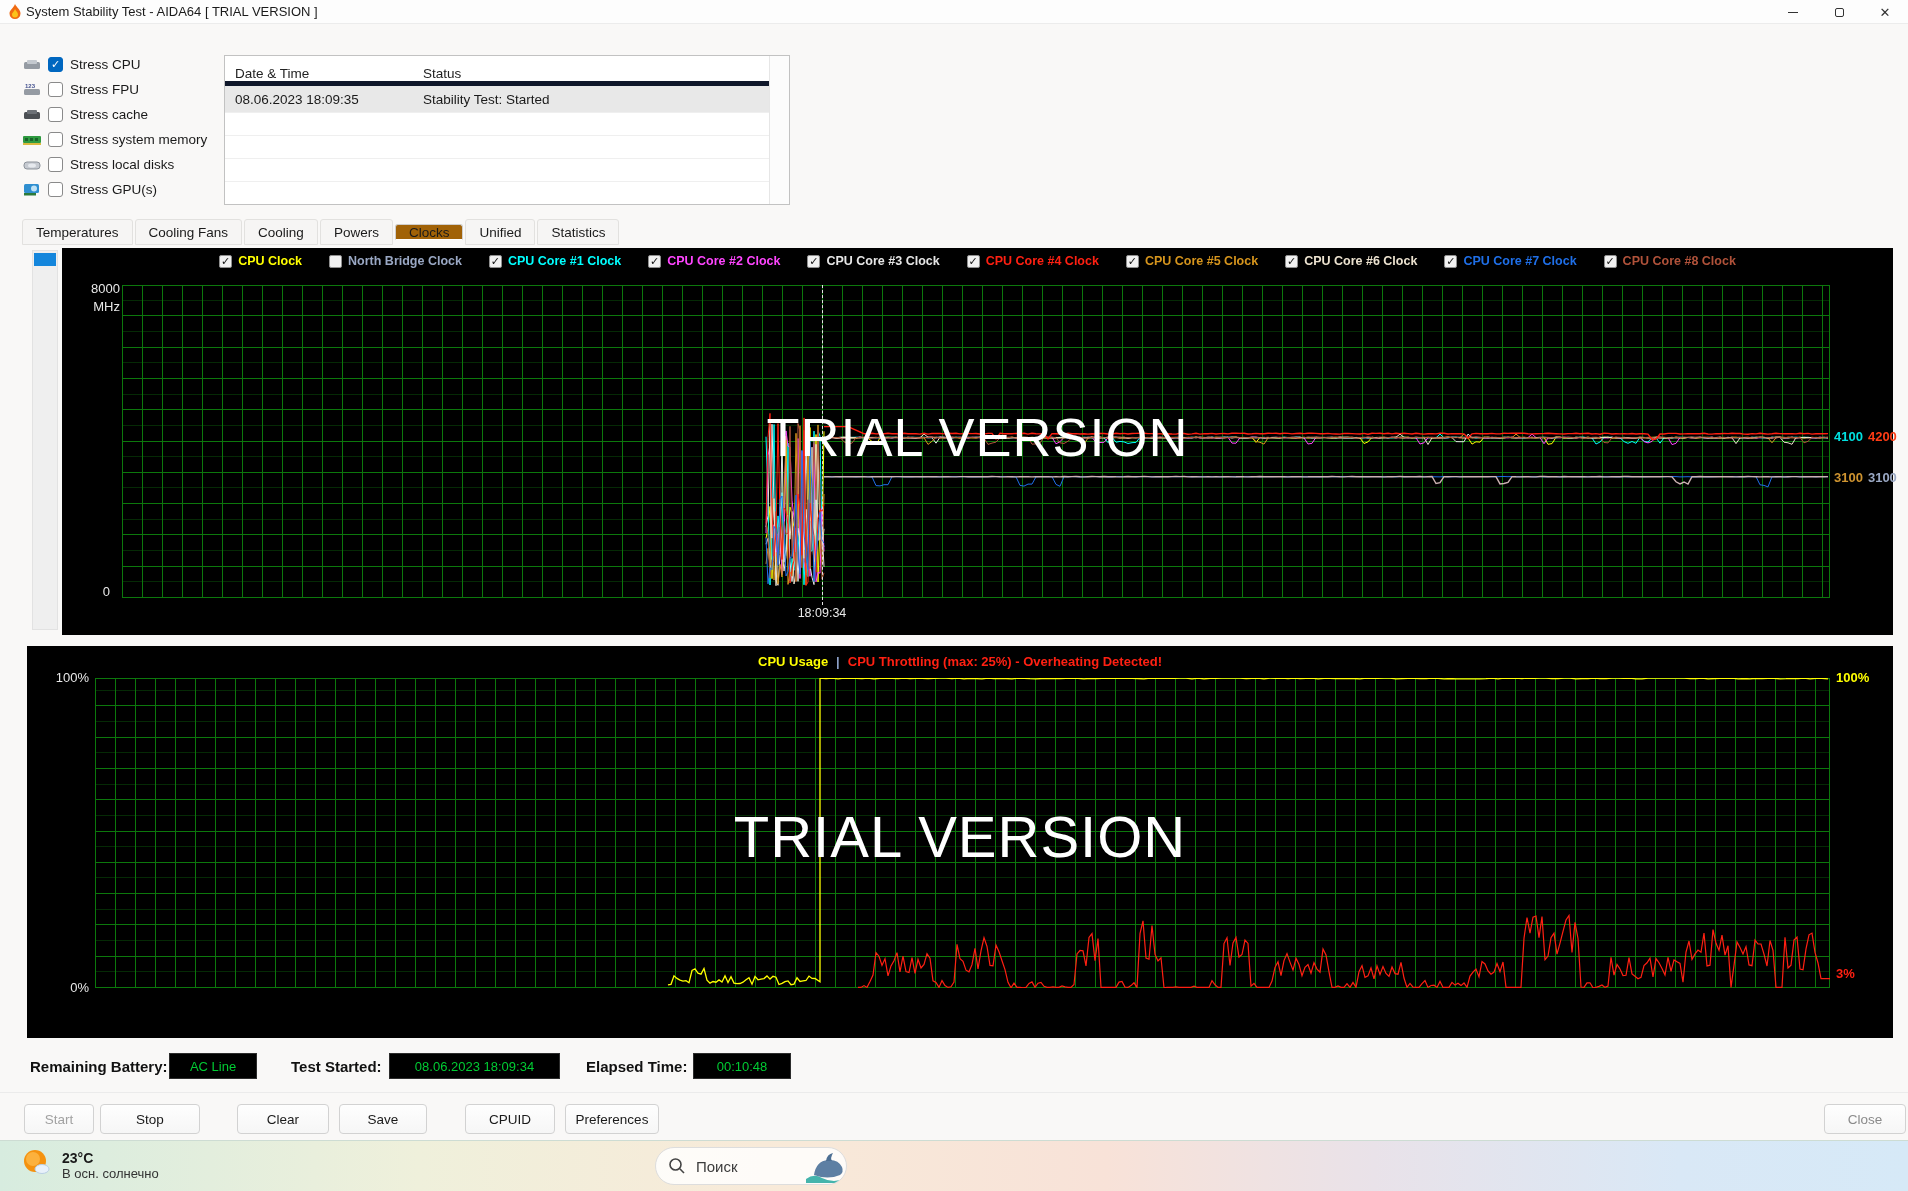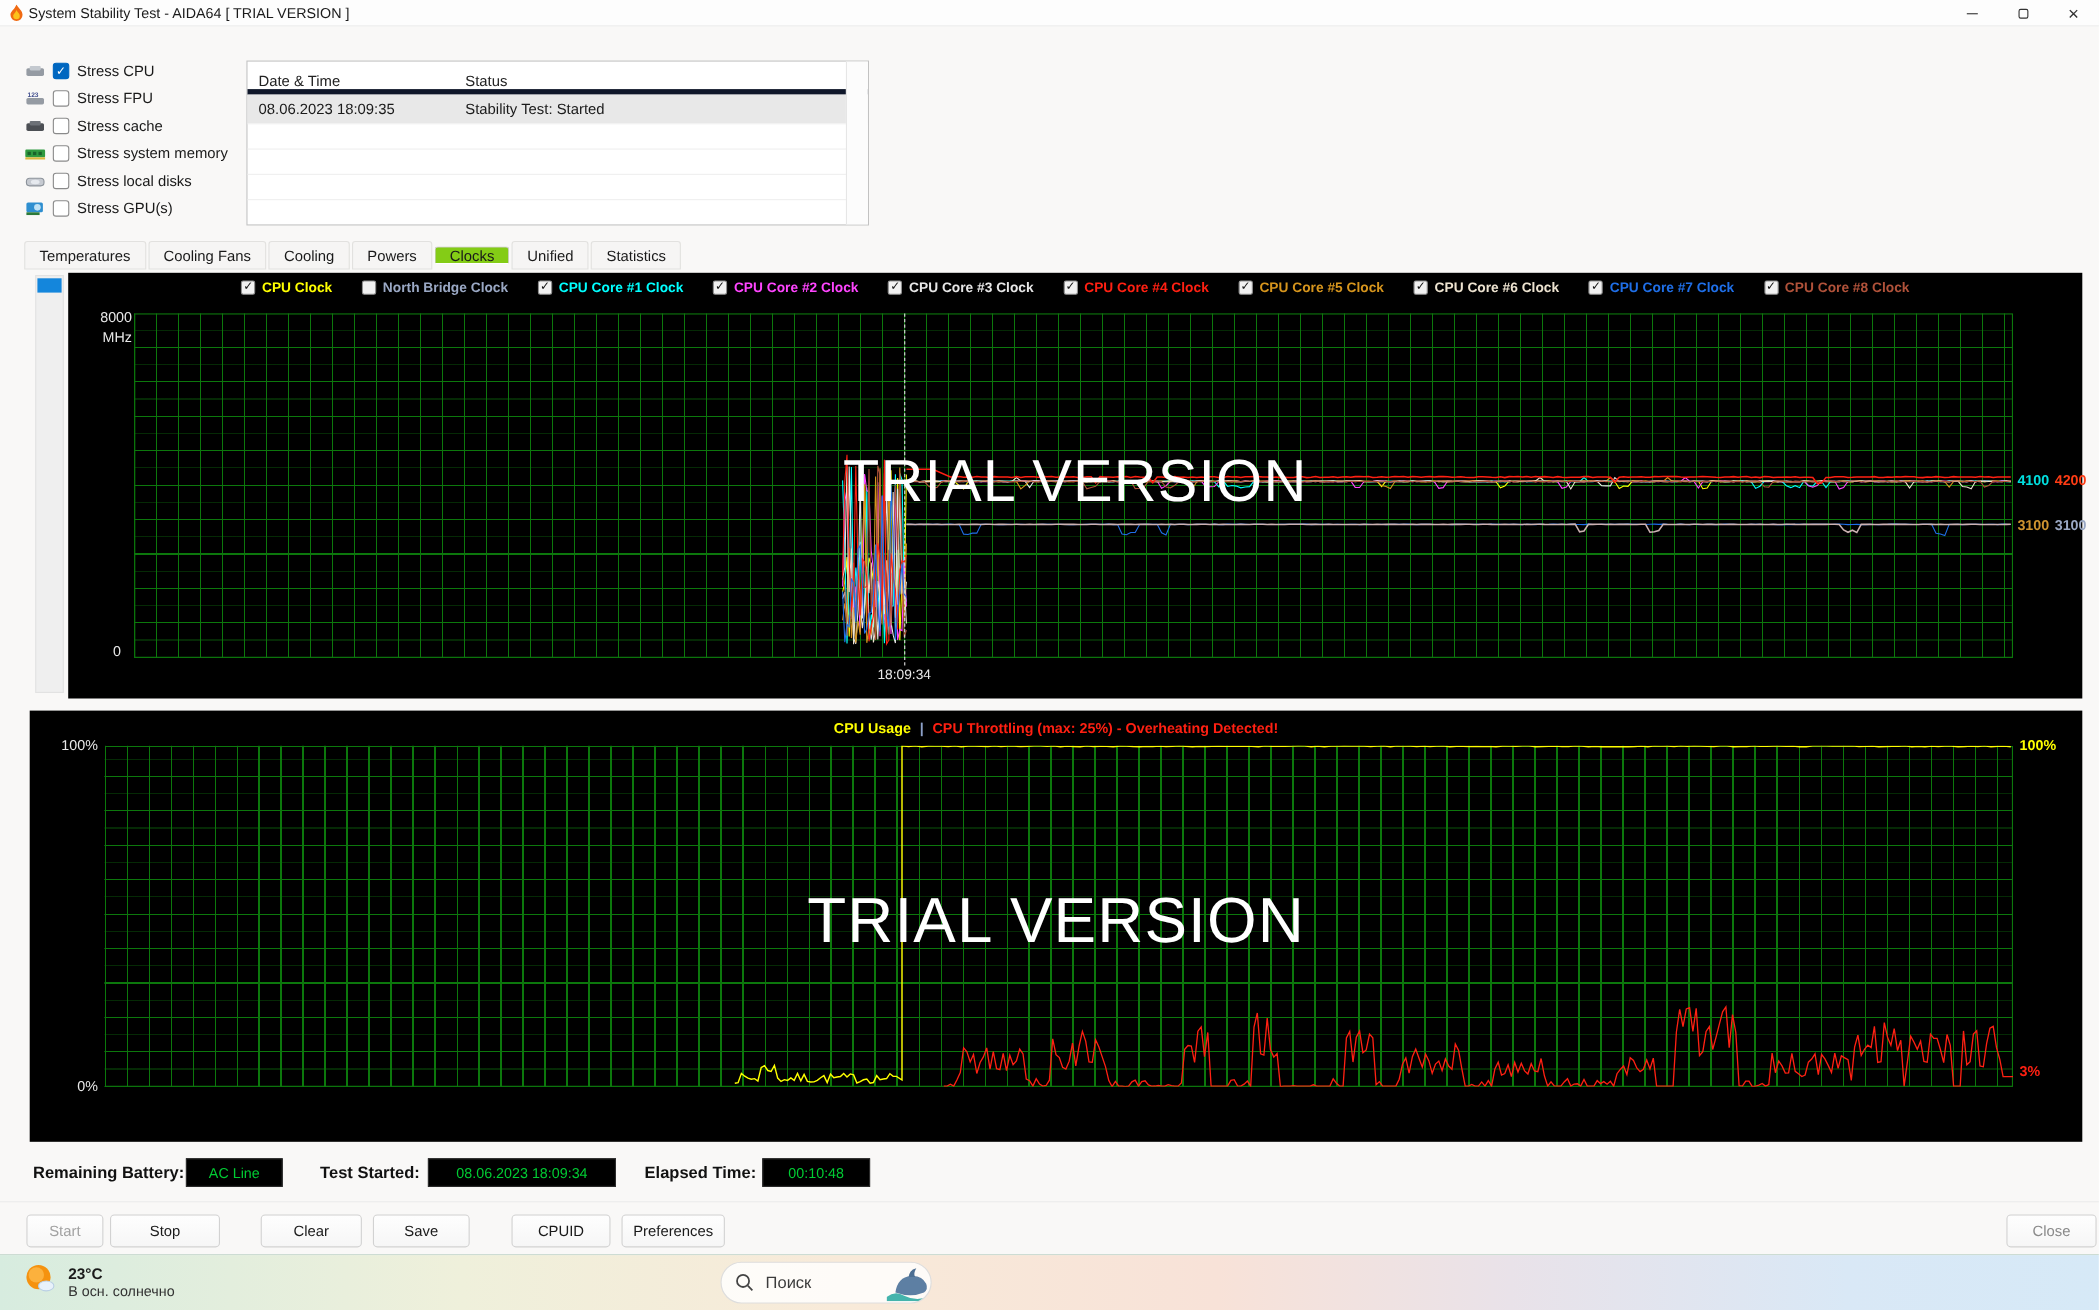--- a/index.html
+++ b/index.html
@@ -32,21 +32,21 @@
   .lt-col2{flex:1;padding-left:10px}
   .lt-head div{font-size:13.5px;color:#222}
   .lt-row{display:flex;height:26px;align-items:center;font-size:13.5px;color:#1a1a1a}
   .lt-row.sel{background:#e8e8e8}
   .lt-row.empty{height:23px;border-top:1px solid #efefef}
   .lt-scroll{position:absolute;right:0;top:0;bottom:0;width:20px;border-left:1px solid #e6e6e6;background:#fcfcfc}
 
   
   #tabs{position:absolute;left:22px;top:216px;height:32px;display:flex;align-items:center}
   .tab{height:26px;padding:0 13px;display:flex;align-items:center;font-size:13.5px;color:#1a1a1a;background:#f6f5f4;border:1px solid #e2e1df;border-radius:3px 3px 0 0;margin-right:2px}
-  .tab.active{height:16px;background:#84cc16;border-color:#cfcecd;border-bottom:1px solid #fff;z-index:3}
+  .tab.active{height:16px;background:#a16207;border-color:#cfcecd;border-bottom:1px solid #fff;z-index:3}
 
   
   #vscroll{position:absolute;left:32px;top:250px;width:26px;height:380px;background:#efefef;border:1px solid #e2e2e2}
   #vscroll .thumb{position:absolute;left:1px;top:2px;width:22px;height:13px;background:#1486dc}
 
   
   .chart-panel{position:absolute;background:#000}
   #chartTop{left:62px;top:248px;width:1831px;height:387px}
   #chartBottom{left:27px;top:646px;width:1866px;height:392px}
   .plot{position:absolute;background-image:

